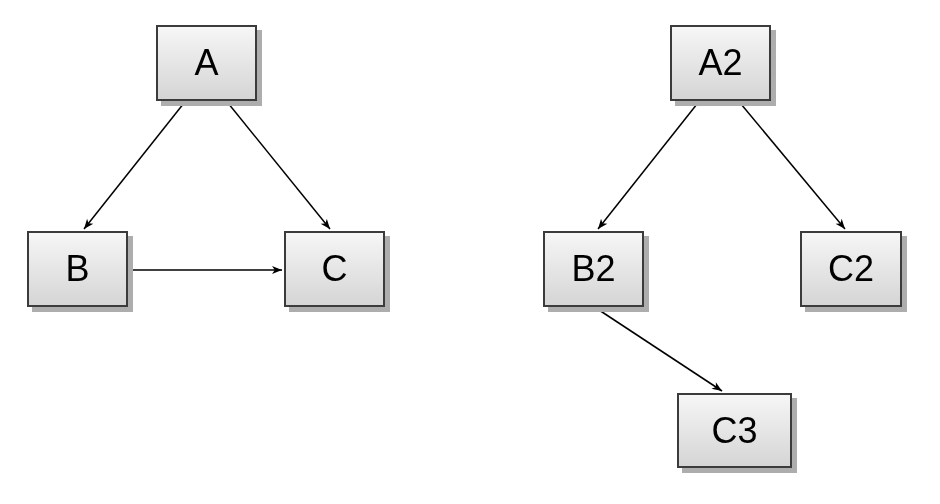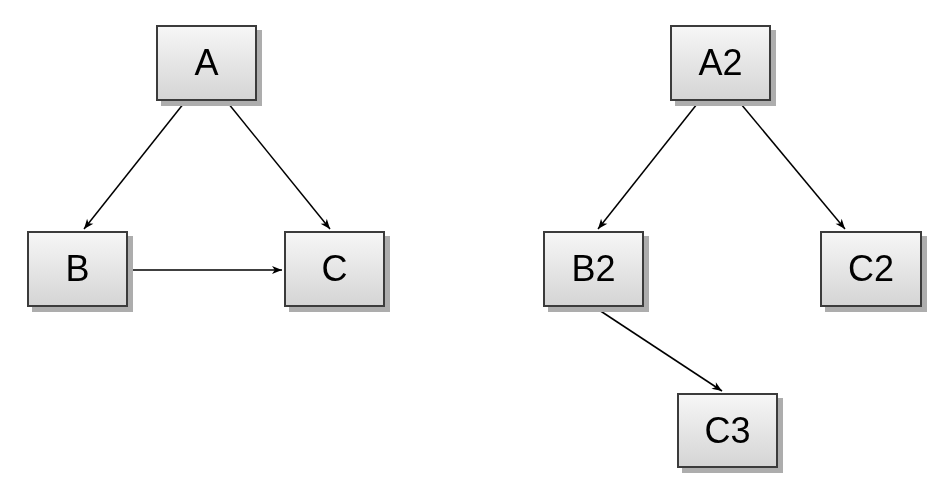--- a/index.html
+++ b/index.html
@@ -66,20 +66,20 @@
       </div>
       <div class="node" style="left: 284px; top: 231px; width: 101px; height: 76px; background: linear-gradient(rgb(246, 246, 246) 0%, rgb(213, 213, 213) 100%); border-color: rgb(59, 59, 59); box-shadow: rgb(173, 173, 173) 5px 5px 0px;">
         <span class="node-label" style="color: rgb(0, 0, 0);">C</span>
       </div>
       <div class="node" style="left: 670px; top: 25px; width: 101px; height: 76px; background: linear-gradient(rgb(246, 246, 246) 0%, rgb(213, 213, 213) 100%); border-color: rgb(59, 59, 59); box-shadow: rgb(173, 173, 173) 5px 5px 0px; text-align: right;">
         <span class="node-label" style="color: rgb(0, 0, 0);">A2</span>
       </div>
       <div class="node" style="left: 543px; top: 231px; width: 101px; height: 76px; background: linear-gradient(rgb(246, 246, 246) 0%, rgb(213, 213, 213) 100%); border-color: rgb(59, 59, 59); box-shadow: rgb(173, 173, 173) 5px 5px 0px;">
         <span class="node-label" style="color: rgb(0, 0, 0);">B2</span>
       </div>
-      <div class="node" style="left: 800px; top: 231px; width: 102px; height: 76px; background: linear-gradient(rgb(246, 246, 246) 0%, rgb(213, 213, 213) 100%); border-color: rgb(59, 59, 59); box-shadow: rgb(173, 173, 173) 5px 5px 0px; margin-left: 20px;">
+      <div class="node" style="left: 800px; top: 231px; width: 102px; height: 76px; background: linear-gradient(rgb(246, 246, 246) 0%, rgb(213, 213, 213) 100%); border-color: rgb(59, 59, 59); box-shadow: rgb(173, 173, 173) 5px 5px 0px;">
         <span class="node-label" style="color: rgb(0, 0, 0);">C2</span>
       </div>
-      <div class="node" style="left: 677px; top: 393px; width: 101px; height: 75px; background: linear-gradient(rgb(246, 246, 246) 0%, rgb(213, 213, 213) 100%); border-color: rgb(59, 59, 59); box-shadow: rgb(173, 173, 173) 5px 5px 0px; text-align: right;">
+      <div class="node" style="left: 677px; top: 393px; width: 115px; height: 75px; background: linear-gradient(rgb(246, 246, 246) 0%, rgb(213, 213, 213) 100%); border-color: rgb(59, 59, 59); box-shadow: rgb(173, 173, 173) 5px 5px 0px; text-align: right;">
         <span class="node-label" style="color: rgb(0, 0, 0);">C3</span>
       </div>
     </div>
 </div>
 
 </body></html>

